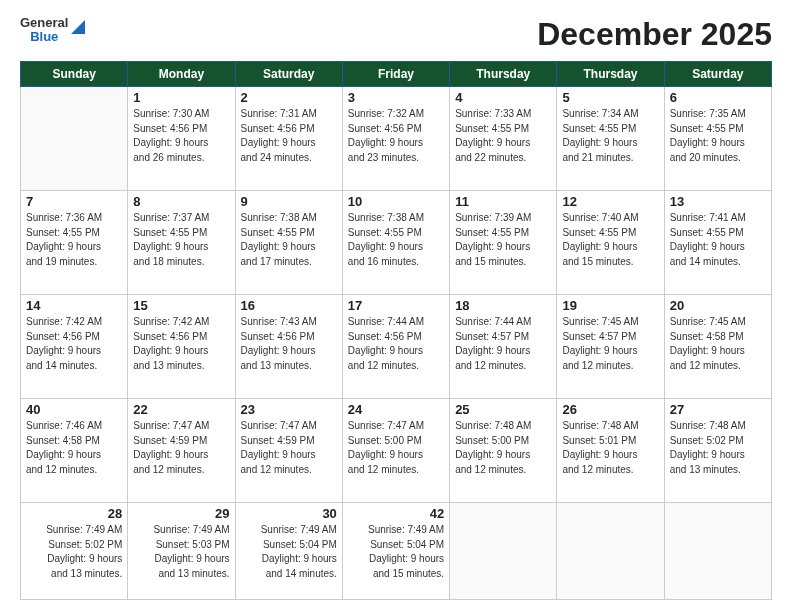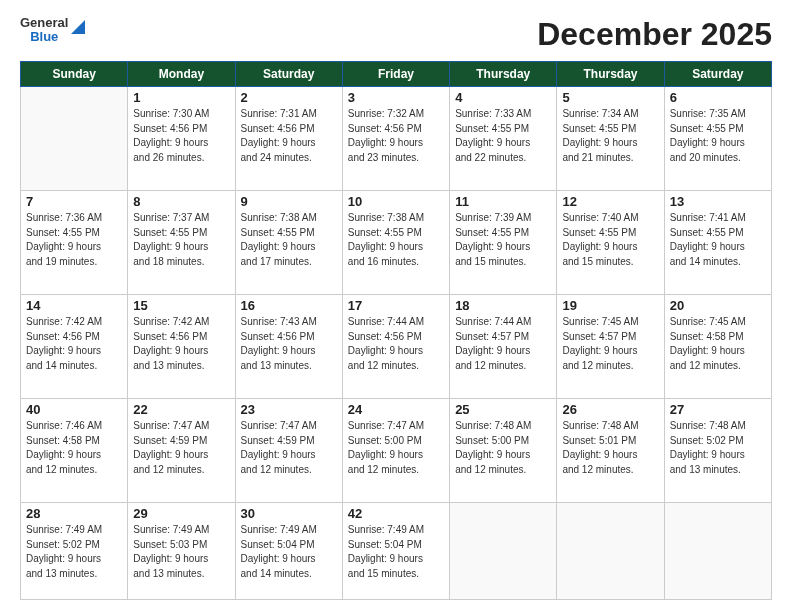--- a/index.html
+++ b/index.html
@@ -92,20 +92,21 @@
       display: block;
       margin-bottom: 2px;
     }
     .cell-info {
       font-size: 10px;
       line-height: 1.45;
       color: #333;
     }
     .last-row td {
       height: 72px;
+      text-align: right;
     }
   </style>
 </head>
 <body>
 
 <div class="page">
   <div class="header">
     <div class="logo">
       <div style="display:flex; align-items:flex-start; gap:3px;">
         <div>

